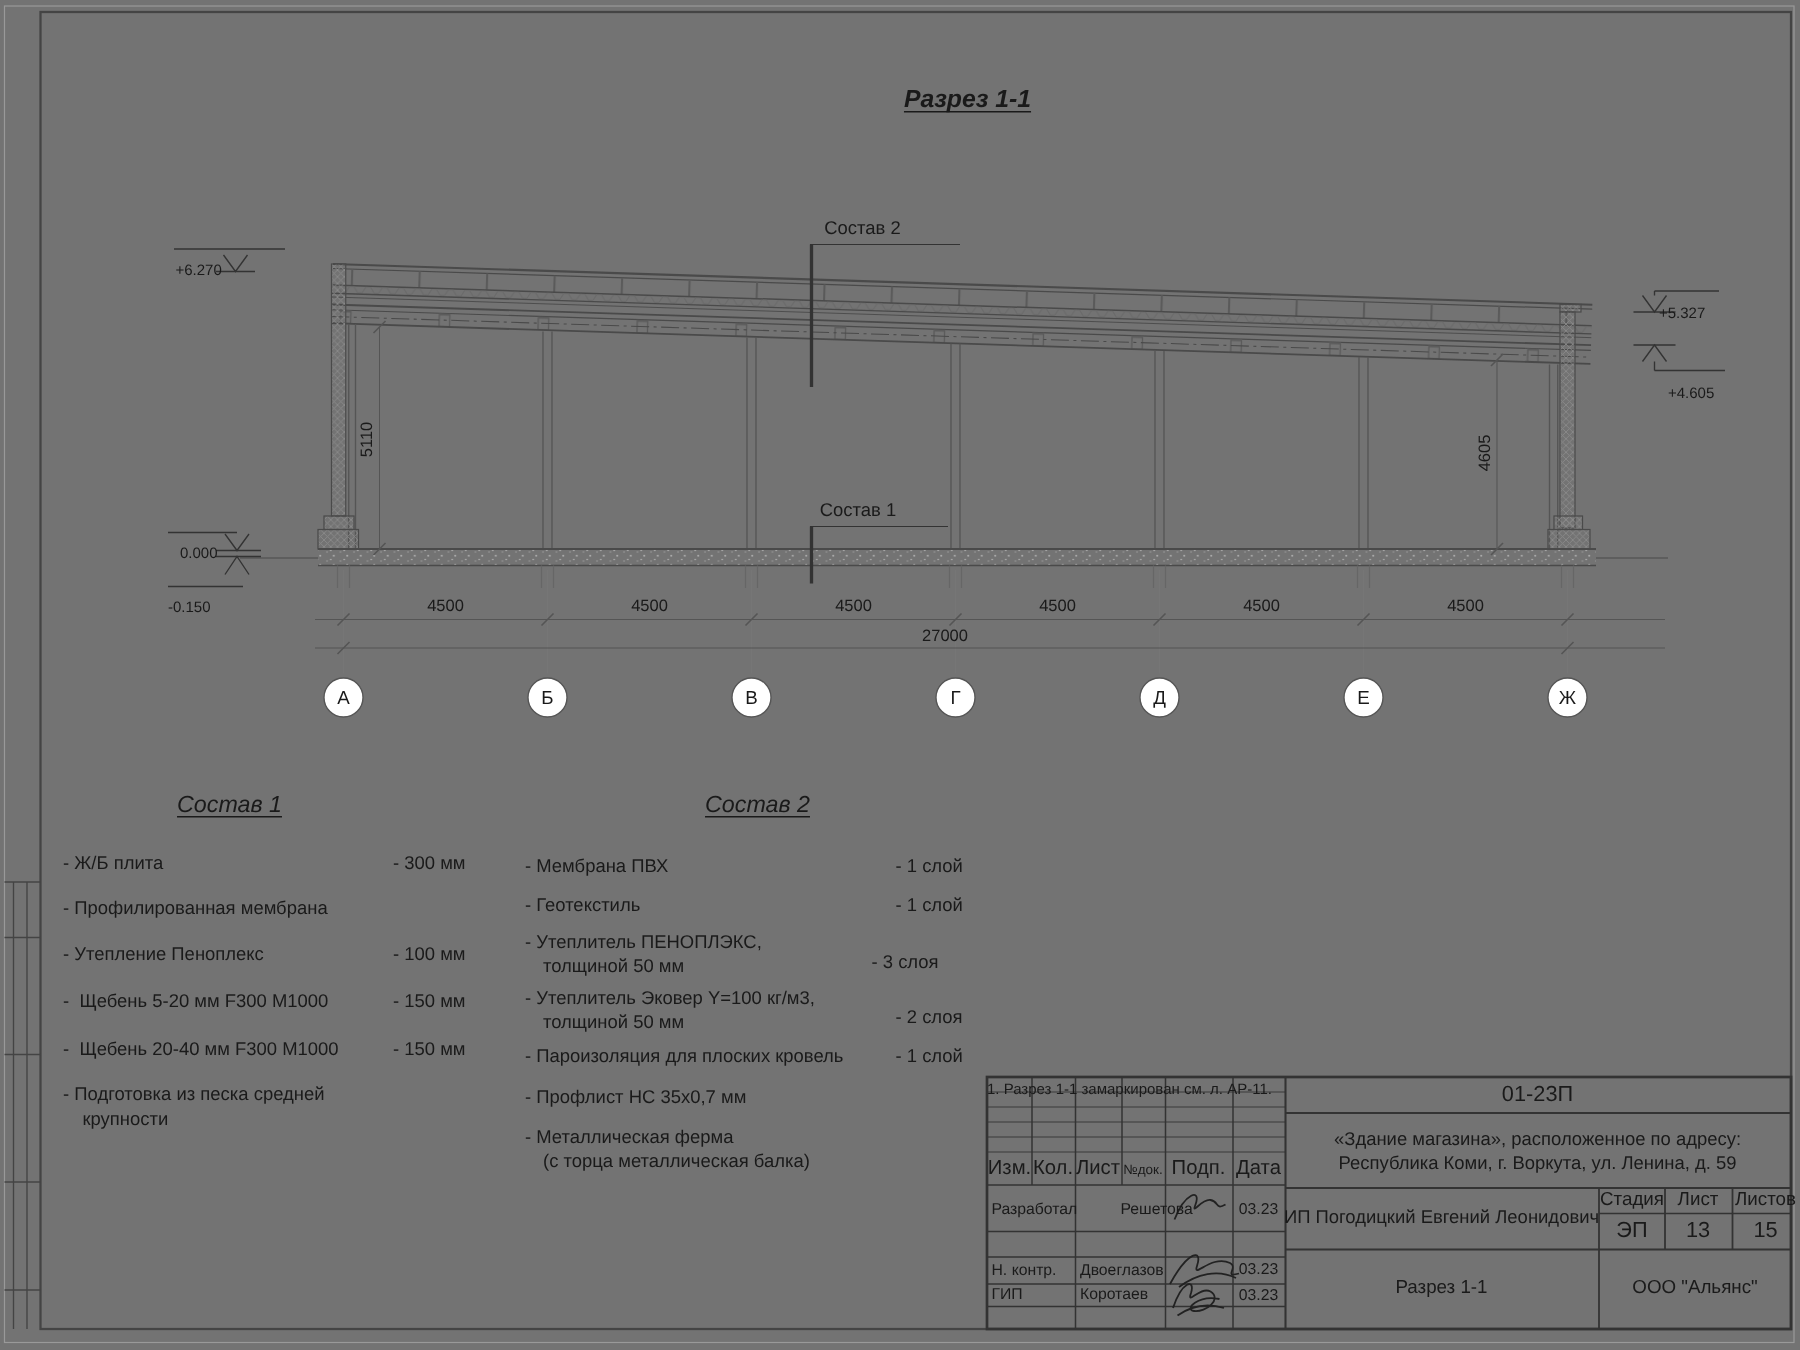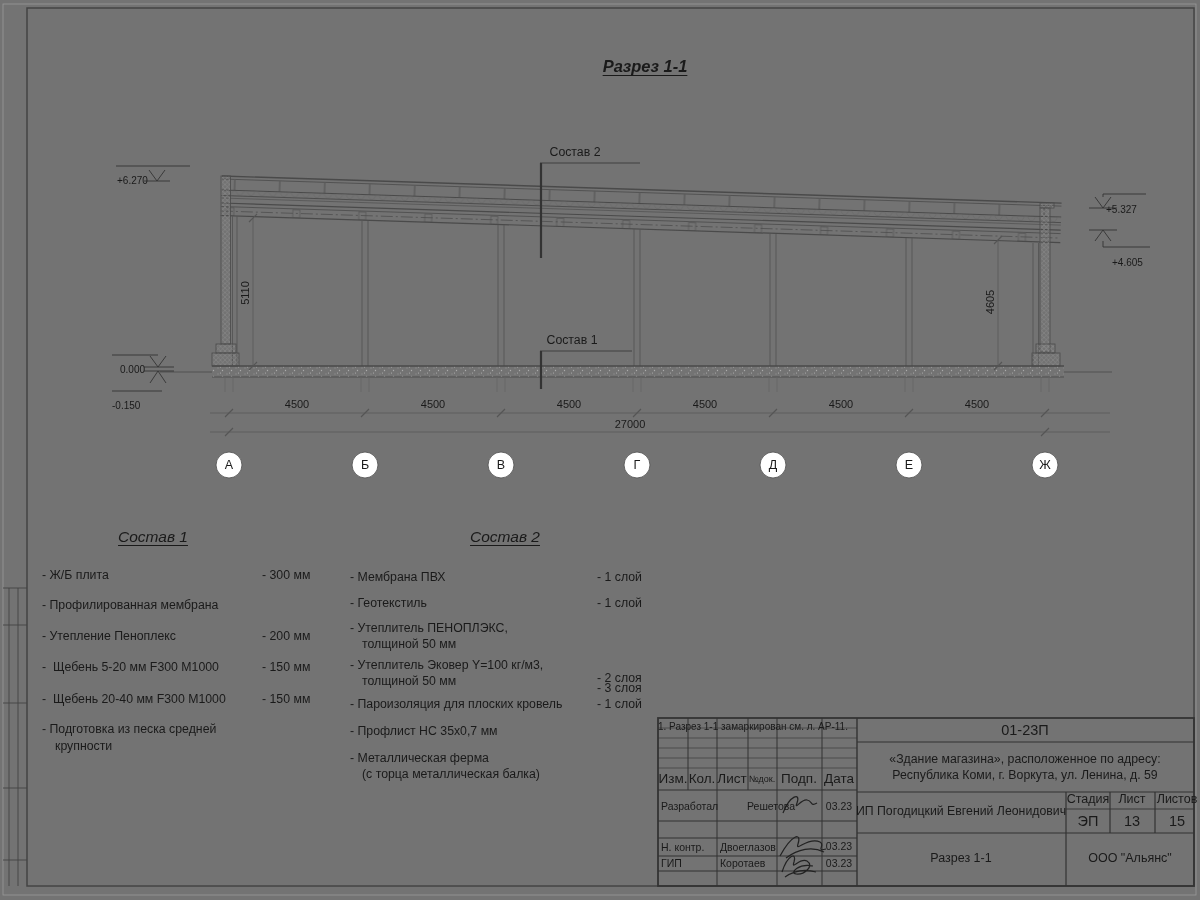--- a/index.html
+++ b/index.html
@@ -282,36 +282,36 @@
 <div class="t cc f125" style="left:637px;top:466px;">Г</div>
 <div class="t cc f125" style="left:773px;top:466px;">Д</div>
 <div class="t cc f125" style="left:909px;top:466px;">Е</div>
 <div class="t cc f125" style="left:1045px;top:466px;">Ж</div>
 
 <div class="t c it u f15" style="left:153px;top:527px;">Состав 1</div>
 <div class="t f12" style="left:42px;top:568px;">- Ж/Б плита</div>
 <div class="t f12" style="left:262px;top:568px;">- 300 мм</div>
 <div class="t f12" style="left:42px;top:598px;">- Профилированная мембрана</div>
 <div class="t f12" style="left:42px;top:629px;">- Утепление Пеноплекс</div>
-<div class="t f12" style="left:262px;top:629px;">- 200 мм</div>
+<div class="t f12" style="left:262px;top:629px;">- 100 мм</div>
 <div class="t f12" style="left:42px;top:660px;">-  Щебень 5-20 мм F300 М1000</div>
 <div class="t f12" style="left:262px;top:660px;">- 150 мм</div>
 <div class="t f12" style="left:42px;top:692px;">-  Щебень 20-40 мм F300 М1000</div>
 <div class="t f12" style="left:262px;top:692px;">- 150 мм</div>
 <div class="t f12" style="left:42px;top:722px;">- Подготовка из песка средней</div>
 <div class="t f12" style="left:55px;top:739px;">крупности</div>
 
 <div class="t c it u f15" style="left:505px;top:527px;">Состав 2</div>
 <div class="t f12" style="left:350px;top:570px;">- Мембрана ПВХ</div>
 <div class="t f12" style="left:597px;top:570px;">- 1 слой</div>
 <div class="t f12" style="left:350px;top:596px;">- Геотекстиль</div>
 <div class="t f12" style="left:597px;top:596px;">- 1 слой</div>
 <div class="t f12" style="left:350px;top:621px;">- Утеплитель ПЕНОПЛЭКС,</div>
 <div class="t f12" style="left:362px;top:637px;">толщиной 50 мм</div>
-<div class="t f12" style="left:597px;top:634px;margin-top:47px;">- 3 слоя</div>
+<div class="t f12" style="left:581px;top:634px;">- 3 слоя</div>
 <div class="t f12" style="left:350px;top:658px;">- Утеплитель Эковер Y=100 кг/м3,</div>
 <div class="t f12" style="left:362px;top:674px;">толщиной 50 мм</div>
 <div class="t f12" style="left:597px;top:671px;">- 2 слоя</div>
 <div class="t f12" style="left:350px;top:697px;">- Пароизоляция для плоских кровель</div>
 <div class="t f12" style="left:597px;top:697px;">- 1 слой</div>
 <div class="t f12" style="left:350px;top:724px;">- Профлист НС 35х0,7 мм</div>
 <div class="t f12" style="left:350px;top:751px;">- Металлическая ферма</div>
 <div class="t f12" style="left:362px;top:767px;">(с торца металлическая балка)</div>
 
 <div class="t f115" style="left:658px;top:697px;">1. Разрез 1-1 замаркирован см. л. АР-11.</div>

